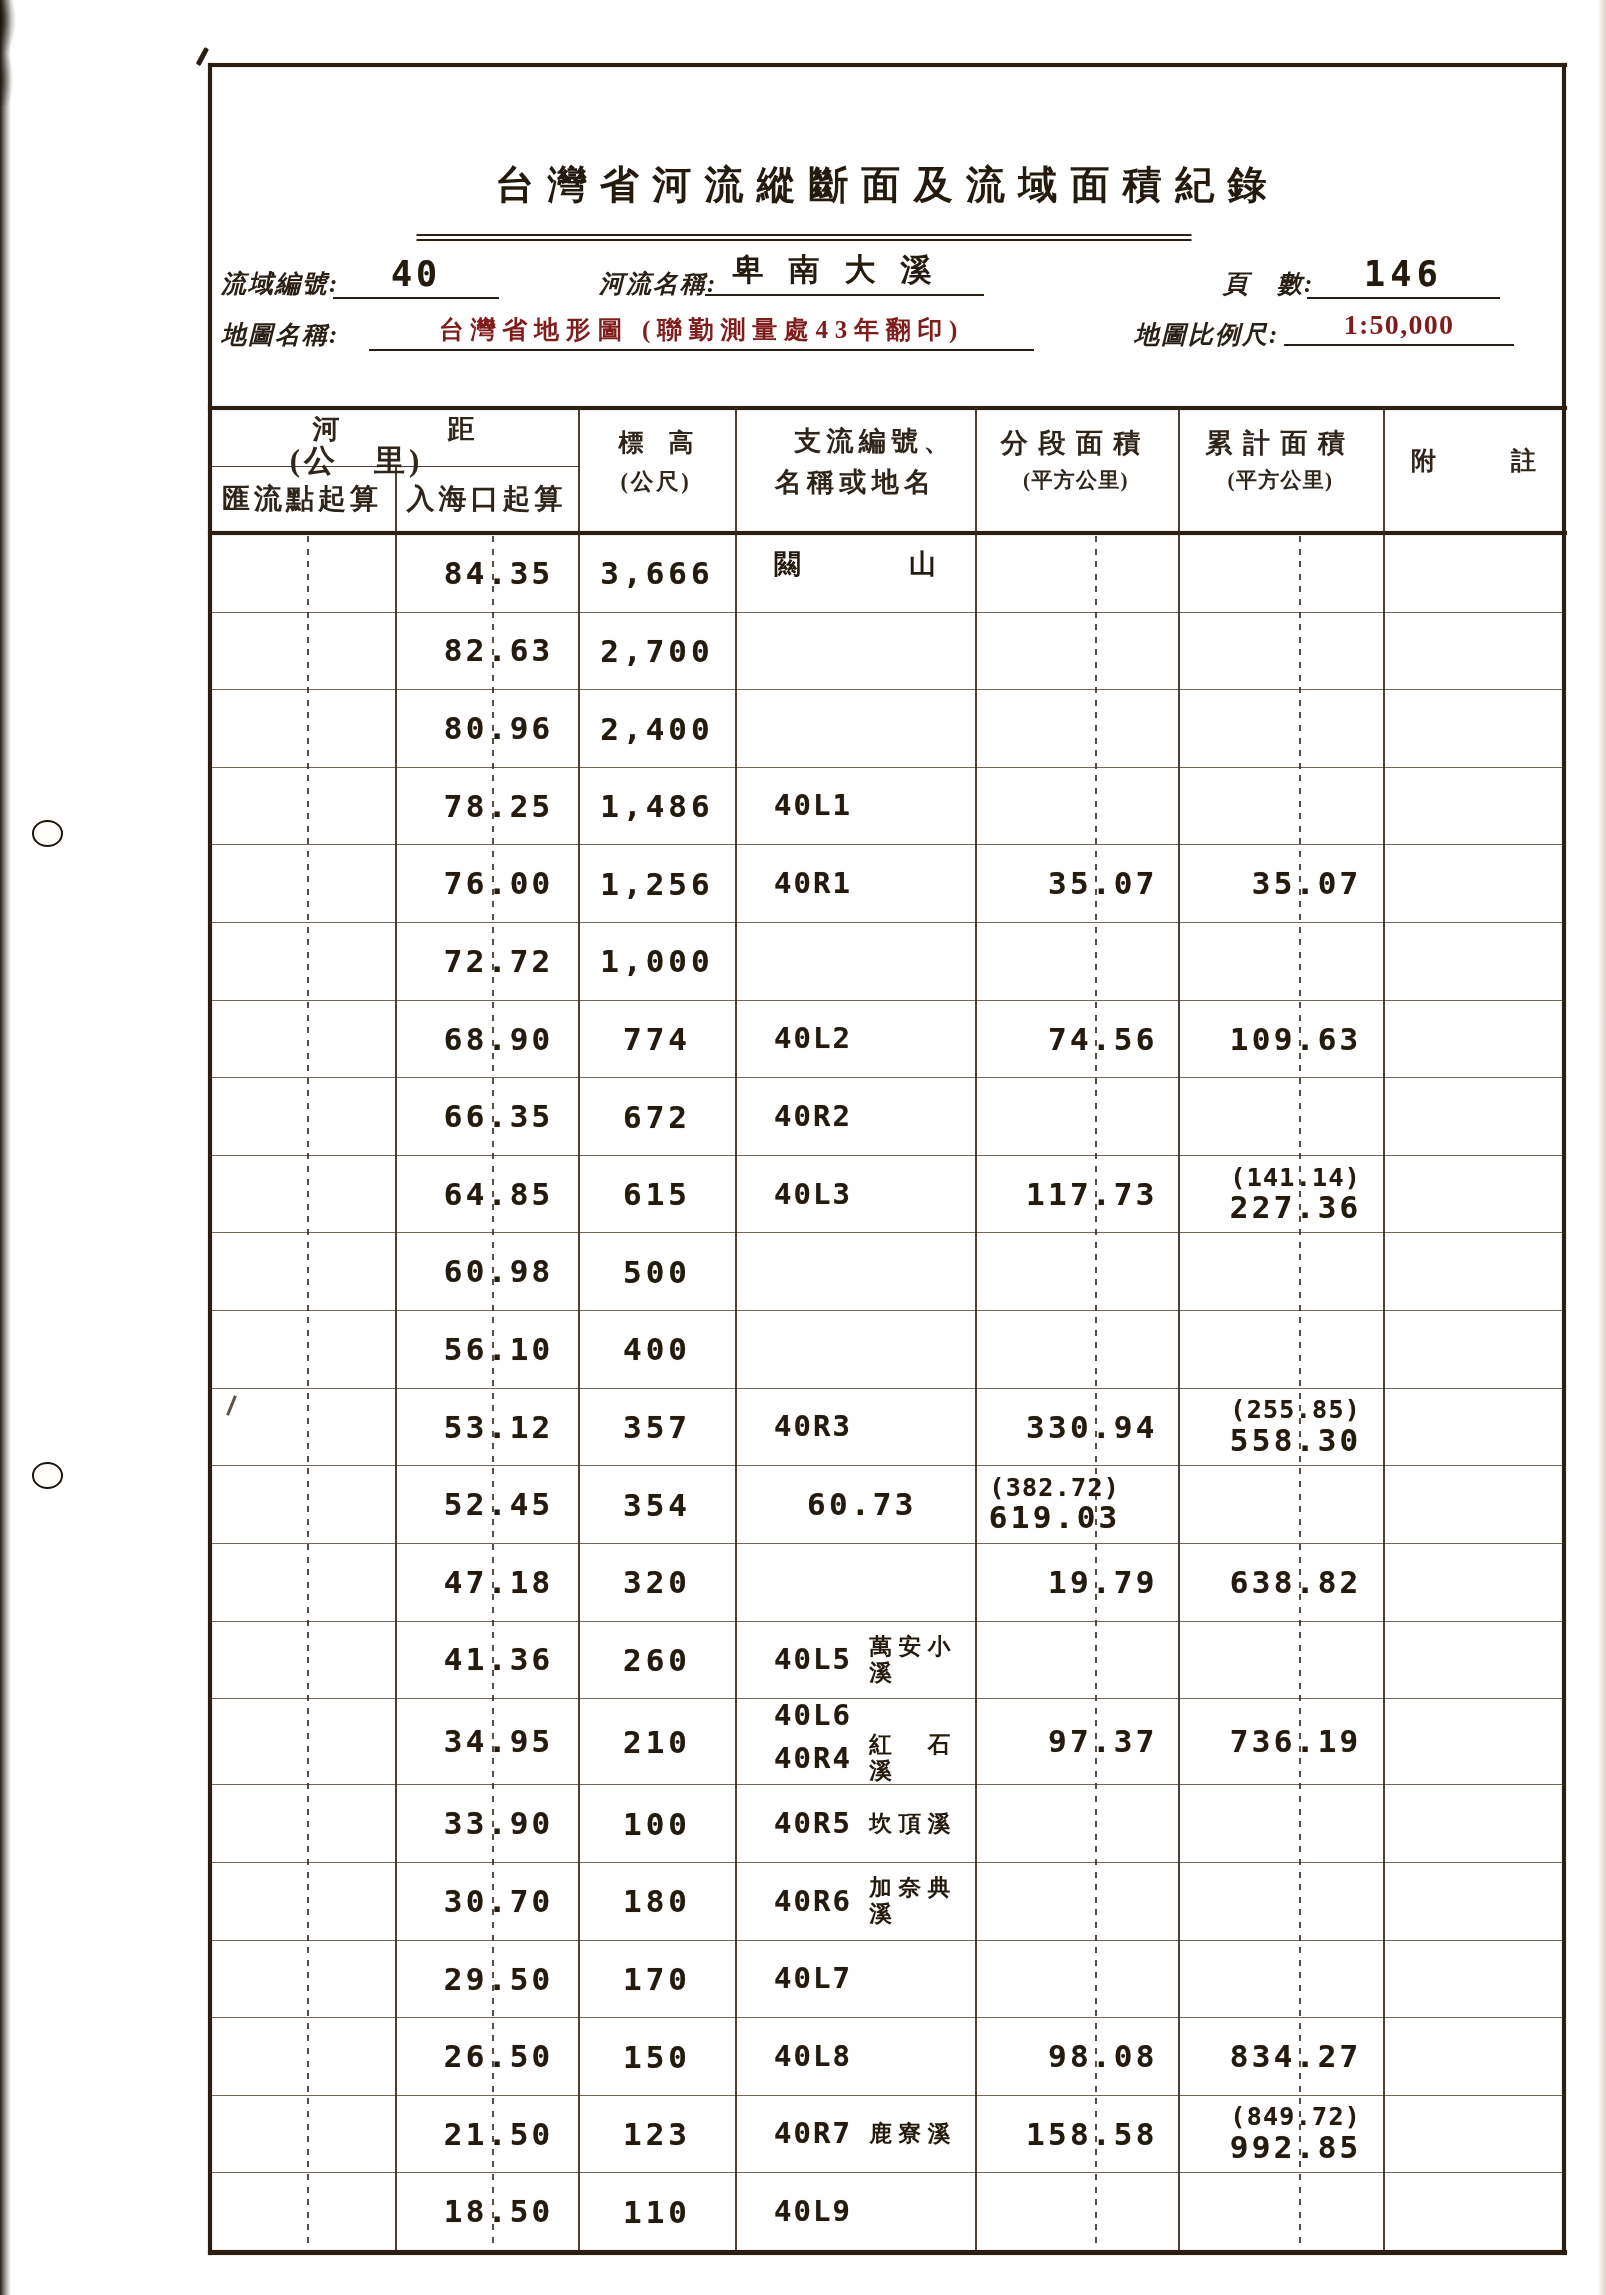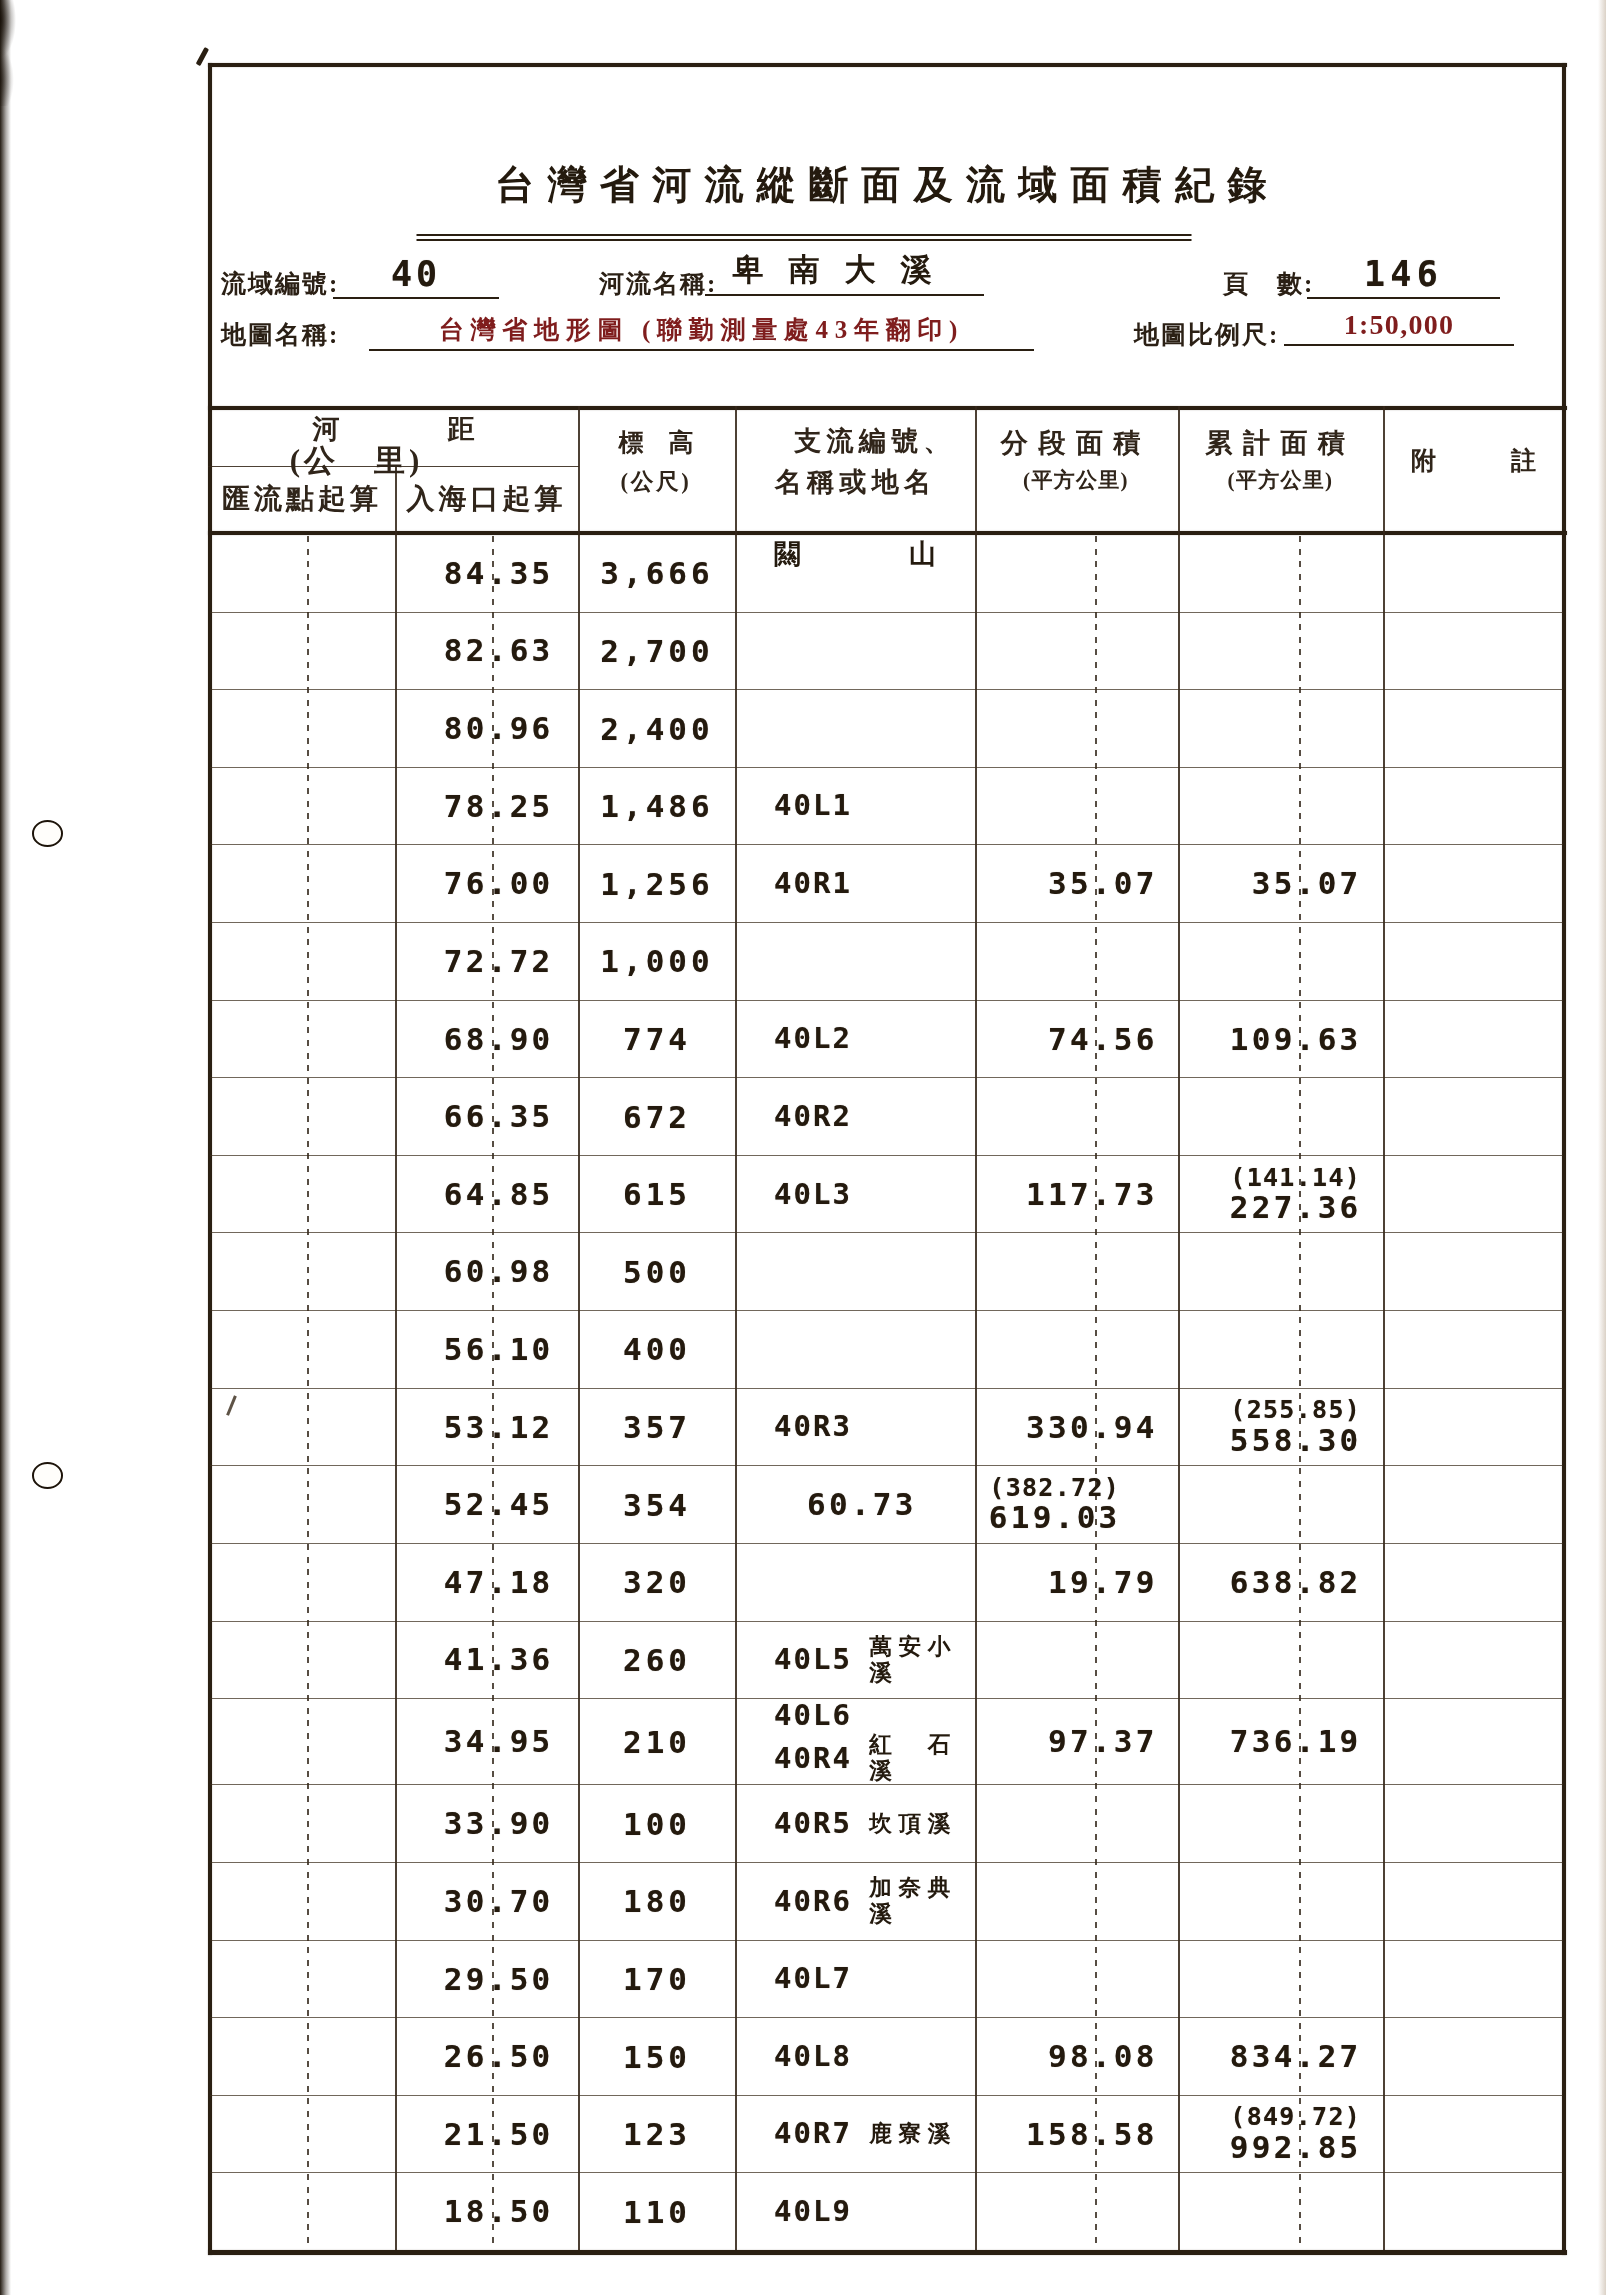--- a/index.html
+++ b/index.html
@@ -24,21 +24,21 @@
   .edge-r{position:absolute;right:0;top:0;width:9.3px;height:2295px;
     background:linear-gradient(to left, rgba(120,85,45,.30), transparent);}
   .tick{position:absolute;left:200px;top:47px;width:4.7px;height:18.6px;background:#2a1f12;transform:rotate(28deg);border-radius:1.3px;}
   .stray{position:absolute;left:230px;top:1395px;width:2.7px;height:21px;background:rgba(54,40,24,.8);transform:rotate(22deg);}
   .hole{position:absolute;width:27px;height:22.6px;border:2.7px solid #1d140a;border-radius:50%;background:rgba(255,245,225,.12);}
   
   .title{position:absolute;left:208px;top:158px;width:1359px;text-align:center;
     font-size:39px;font-weight:bold;letter-spacing:13.3px;color:#241a0e;}
   .title-ul{position:absolute;left:50%;transform:translateX(-50%);top:234px;width:775px;height:3.3px;
     border-top:2px solid #2a1f12;border-bottom:2px solid #2a1f12;}
-  .flabel{position:absolute;font-size:25px;font-weight:bold;letter-spacing:2px;color:#2b2015;}
+  .flabel{position:absolute;font-size:25px;font-weight:bold;letter-spacing:2px;color:#2b2015;font-style:italic;}
   .fval{position:absolute;text-align:center;border-bottom:2px solid #2a1f12;padding-bottom:2.7px;color:#7f1d1d;}
   .stamp{font-family:"DejaVu Sans Mono",monospace;font-weight:700;color:#241a0e;text-shadow:0 0 0.7px rgba(36,26,14,.55);}
   .hand{font-family:Liberation Sans, sans-serif;font-weight:600;color:#241a0e;}
   
   .hx{position:absolute;text-align:center;font-weight:bold;color:#30251a;}
   
   .tbody{position:absolute;left:210px;top:535px;width:1353px;height:1715px;display:flex;flex-direction:column;}
   .tr{flex:1;display:flex;border-bottom:1.3px solid rgba(58,44,28,.72);box-sizing:border-box;}
   .tr:last-child{border-bottom:none;}
   .td{box-sizing:border-box;display:flex;flex-direction:column;justify-content:center;position:relative;overflow:visible;}
@@ -47,21 +47,21 @@
   .num{display:flex;width:100%;align-items:baseline;font-size:31px;letter-spacing:3.3px;line-height:1.06;}
   .c2 .ip{flex:0 0 calc(53% - 5.3px);text-align:right;}
   .c5 .ip,.c6 .ip{flex:0 0 calc(60% - 5.3px);text-align:right;}
   .dp{flex:0 0 10.6px;text-align:center;}
   .fp{flex:1;text-align:left;}
   .paren{font-size:25px;letter-spacing:1.3px;}
   .ev{width:100%;text-align:center;font-size:31px;letter-spacing:4px;}
   .tl{display:flex;align-items:center;gap:17.3px;line-height:1.15;}
   .code{font-size:29px;letter-spacing:2px;}
   .hname{font-size:22.6px;letter-spacing:6.7px;}
-  .vt{justify-content:flex-start;padding-top:4px;}
+  .vt{justify-content:flex-start;padding-top:14px;}
   .mtn{font-size:27px;letter-spacing:0;}
 </style>
 </head>
 <body>
 
 <div class="paper">
 
   <div class="bindstrip"></div>
   <div class="corner-blot"></div>
   <div class="edge-r"></div>

